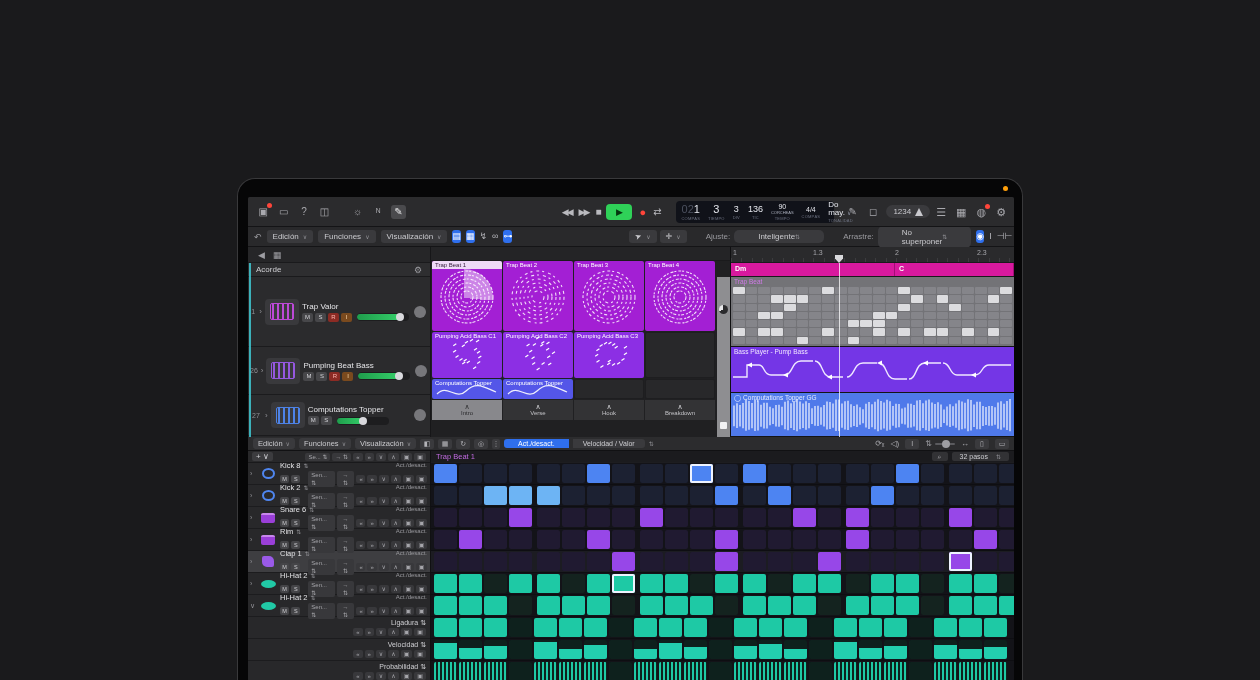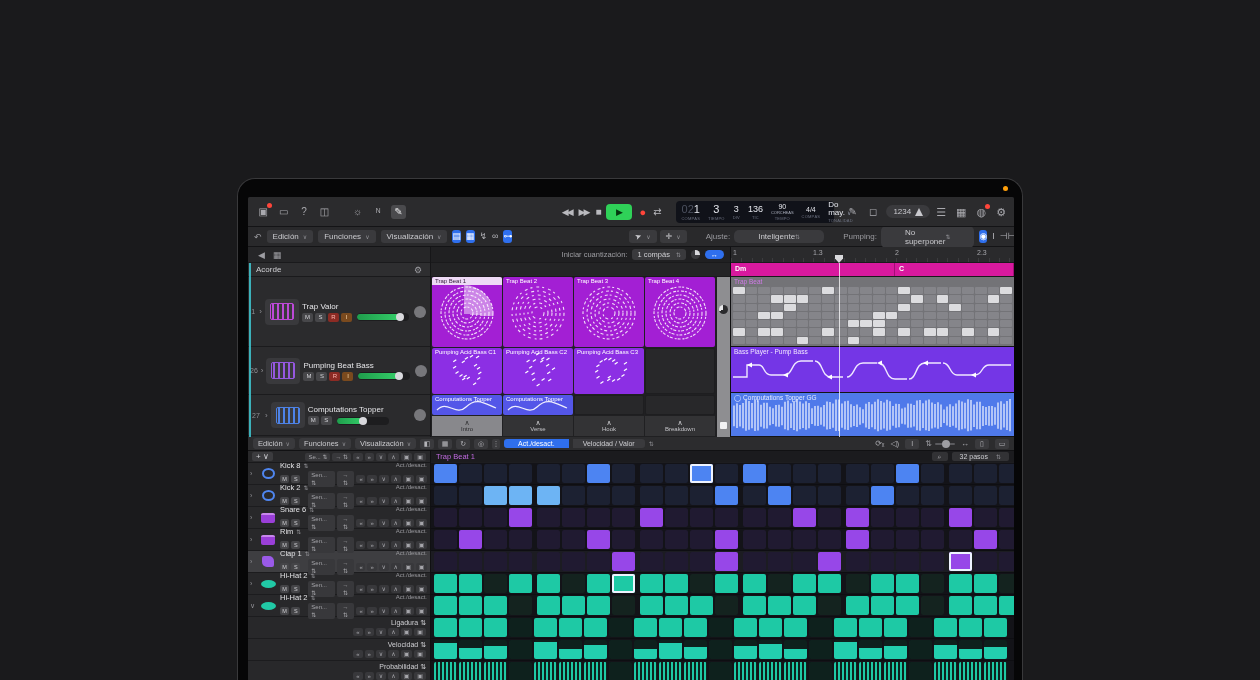--- a/index.html
+++ b/index.html
@@ -274,21 +274,21 @@
             </div>
         </div>
         <div class="lblpair">
             <span style="color:#9a9a9f">Ajuste:</span>
           <div class="drop">
               <span>Inteligente</span>
               <span class="chev">⇅</span>
             </div>
           </div>
         <div class="lblpair">
-            <span style="color:#9a9a9f">Pumping:</span>
+            <span style="color:#9a9a9f">Arrastre:</span>
           <div class="drop" style="min-width:74px">
               <span>No superponer</span>
               <span class="chev">⇅</span>
             </div>
           </div>
         <div class="sq-btn sq-on">◉</div>
         <div class="sq-btn">I</div>
         <div class="sq-btn">⊣⊢</div>
         <div class="slider">
             <span>↕</span>
@@ -369,29 +369,20 @@
                       <div class="tknob" style="left: calc(55% - 6px);"></div>
                     </div>
                   </div>
                 </div>
                 <div class="tpan"></div>
               </div>
             </div>
         </div>
 
         <div class="lp-mid">
-          <div class="quantbar">
-            <span>Iniciar cuantización:</span>
-            <div class="qdrop">
-                <span>1 compás</span>
-                <span class="chev">⇅</span>
-              </div>
-            <span class="pie"></span>
-            <span class="bluepill">↔</span>
-          </div>
           <div class="gapstrip"></div>
           <div id="cell-rows">
               <div class="cellrow" style="height: 70px; margin-bottom: 1px;">
                 <div class="cell cell-sel" style="background: rgb(163, 31, 212);">
                   <div class="cellname">Trap Beat 1</div>
                   <div class="wedge"></div>
                   <svg class="cellsvg" viewBox="0 0 70 70">
                     <circle cx="35" cy="36" r="6" fill="none" stroke="rgba(255,255,255,.85)" stroke-width="1.1" stroke-dasharray="3 1 2 2"></circle>
                     <circle cx="35" cy="36" r="10" fill="none" stroke="rgba(255,255,255,.85)" stroke-width="1.1" stroke-dasharray="3 1 2 2"></circle>
                     <circle cx="35" cy="36" r="14" fill="none" stroke="rgba(255,255,255,.85)" stroke-width="1.1" stroke-dasharray="3 1 2 2"></circle>

